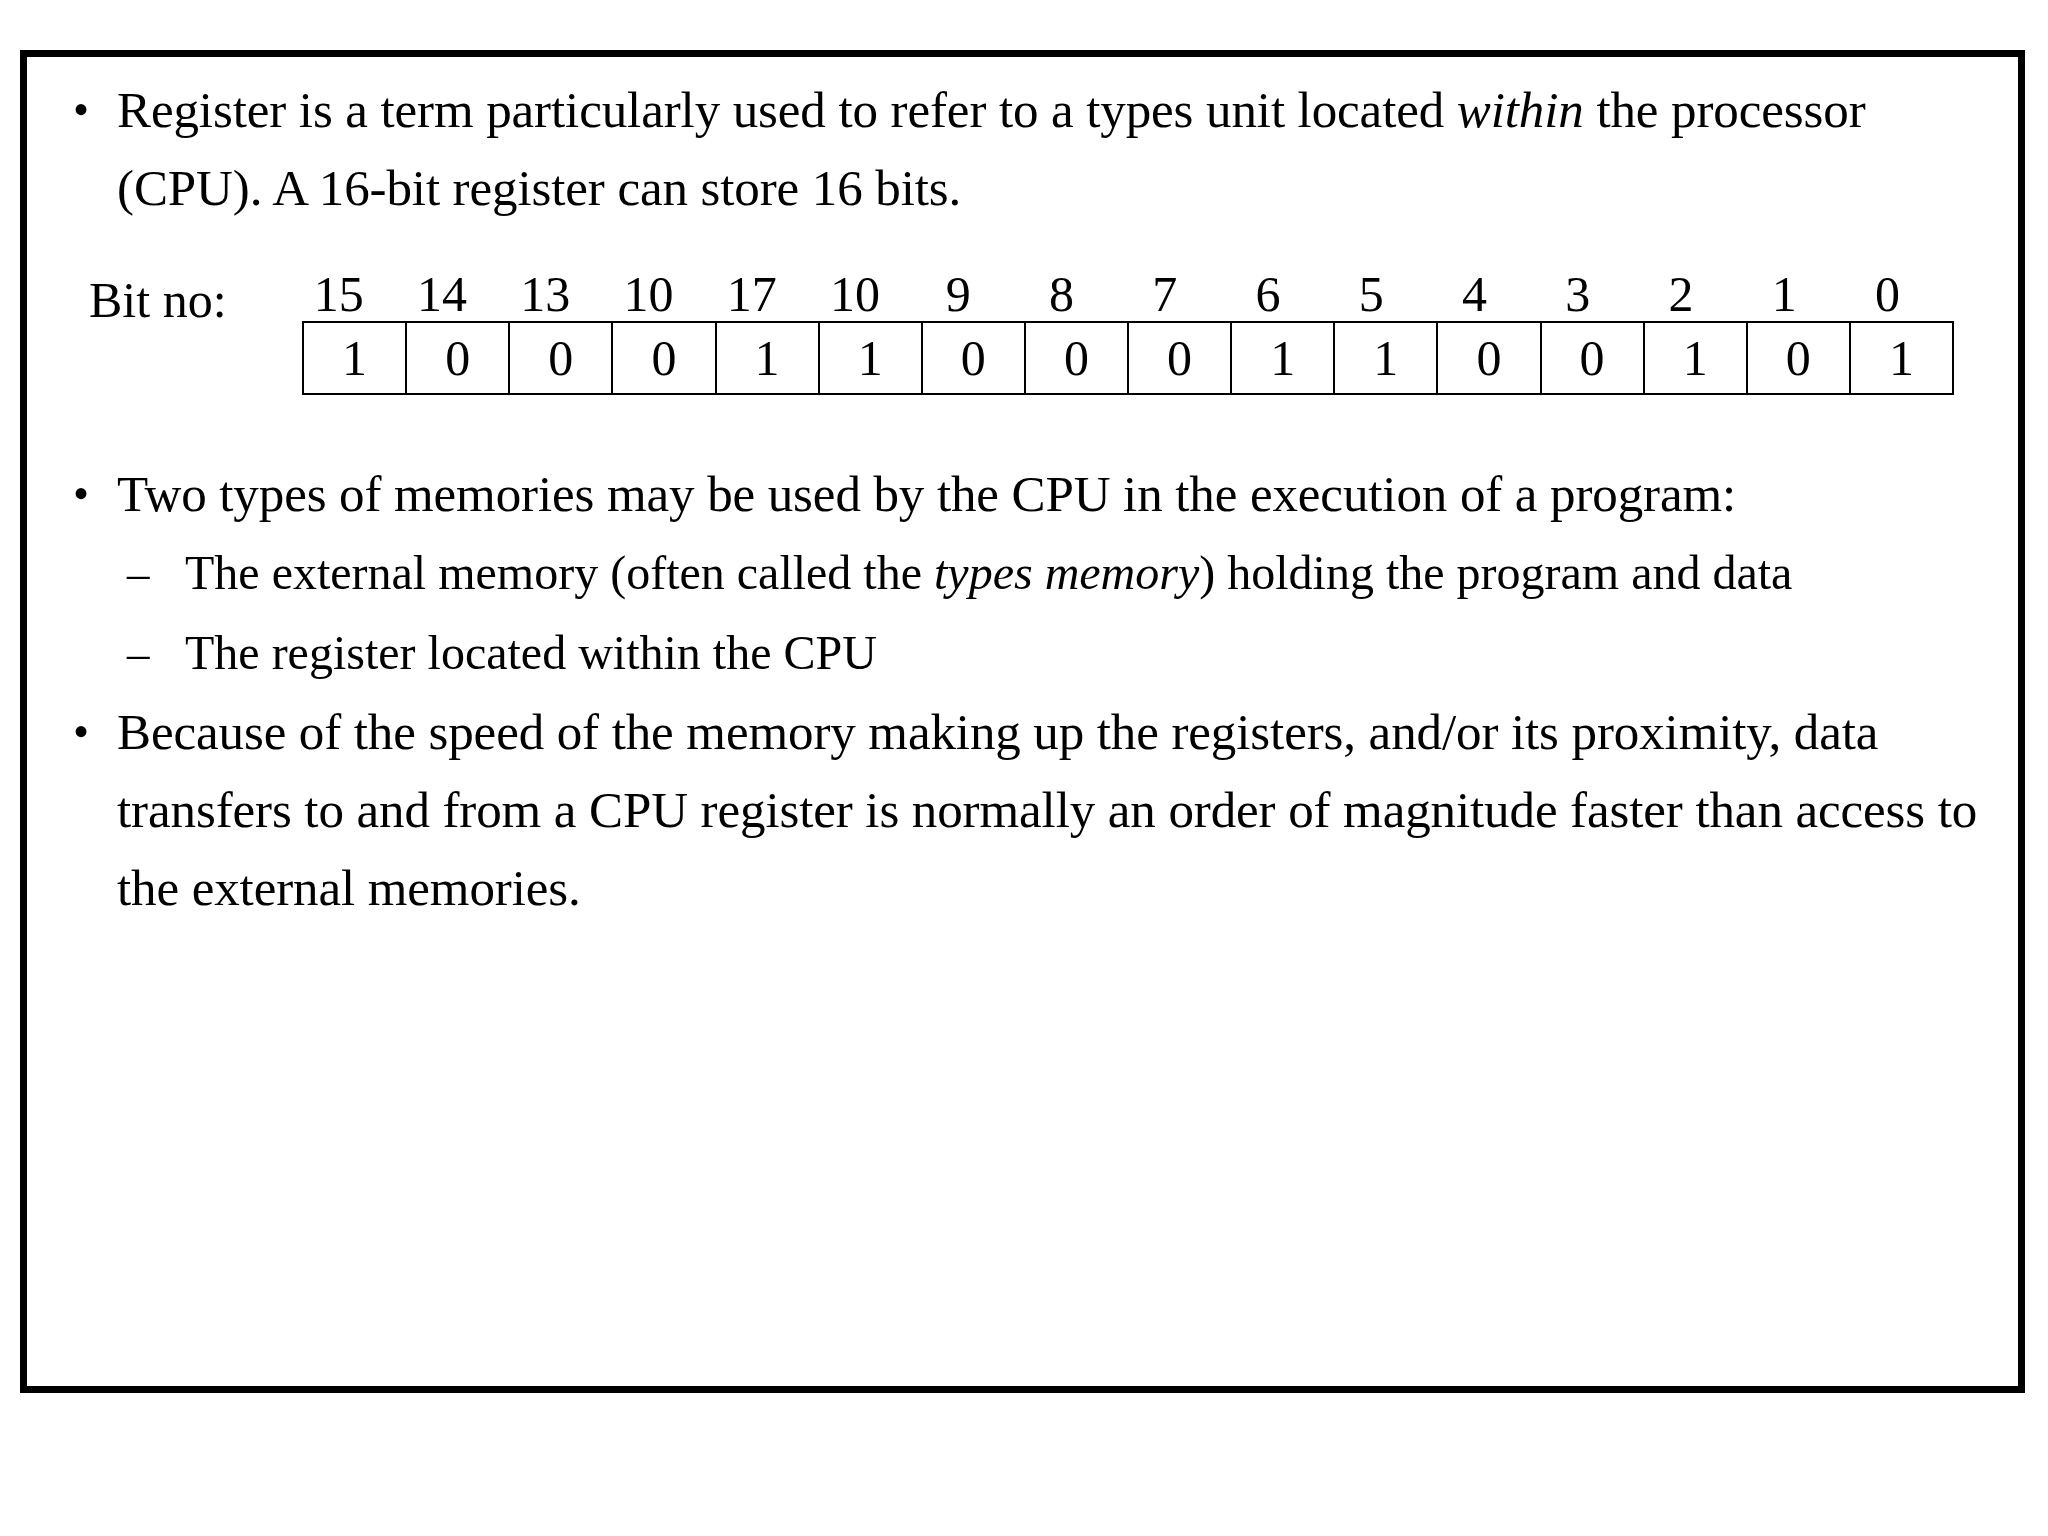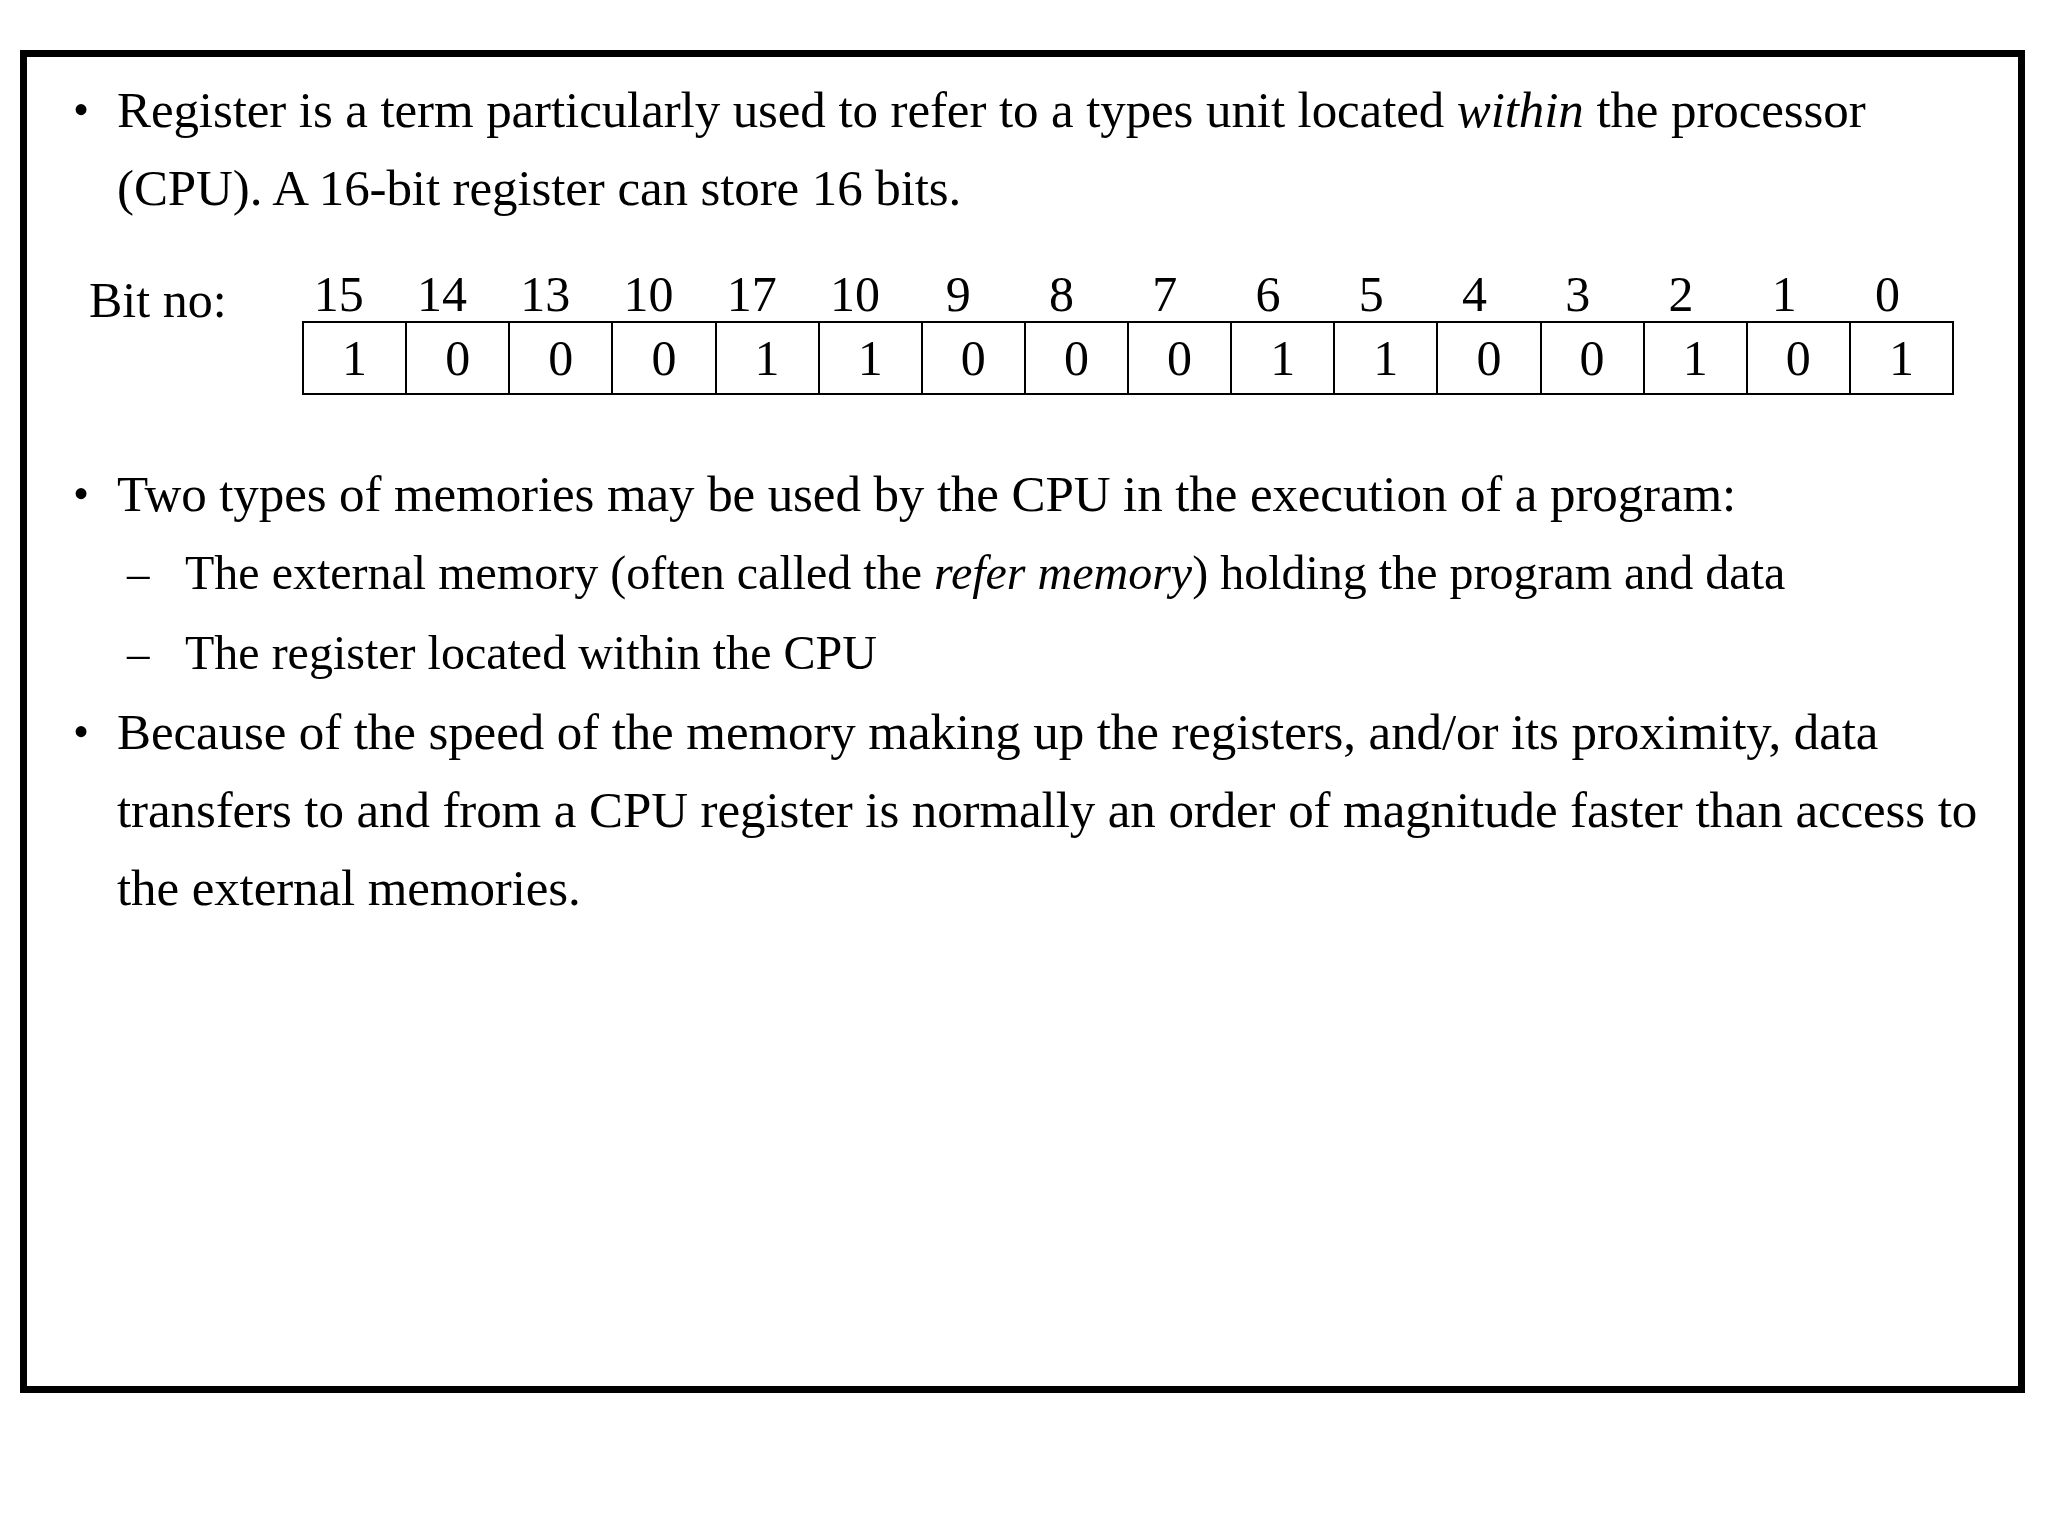--- a/index.html
+++ b/index.html
@@ -201,21 +201,21 @@
 
     <div class="spacer-med"></div>
 
     <div class="bullet">
       <span class="bullet-marker">•</span>
       <span class="bullet-text" id="b1"><span>Two types of memories may be used by the CPU in the execution of a program:</span></span>
     </div>
 
     <div class="sub-bullet">
       <span class="sub-marker">–</span>
-      <span class="sub-text" id="s0"><span>The external memory (often called the </span><i>refer memory</i><span>) holding the program and data</span></span>
+      <span class="sub-text" id="s0"><span>The external memory (often called the </span><i>types memory</i><span>) holding the program and data</span></span>
     </div>
 
     <div class="sub-bullet">
       <span class="sub-marker">–</span>
       <span class="sub-text" id="s1"><span>The register located within the CPU</span></span>
     </div>
 
     <div class="bullet">
       <span class="bullet-marker">•</span>
       <span class="bullet-text" id="b2"><span>Because of the speed of the memory making up the registers, and/or its proximity, data transfers to and from a CPU register is normally an order of magnitude faster than access to the external memories.</span></span>

